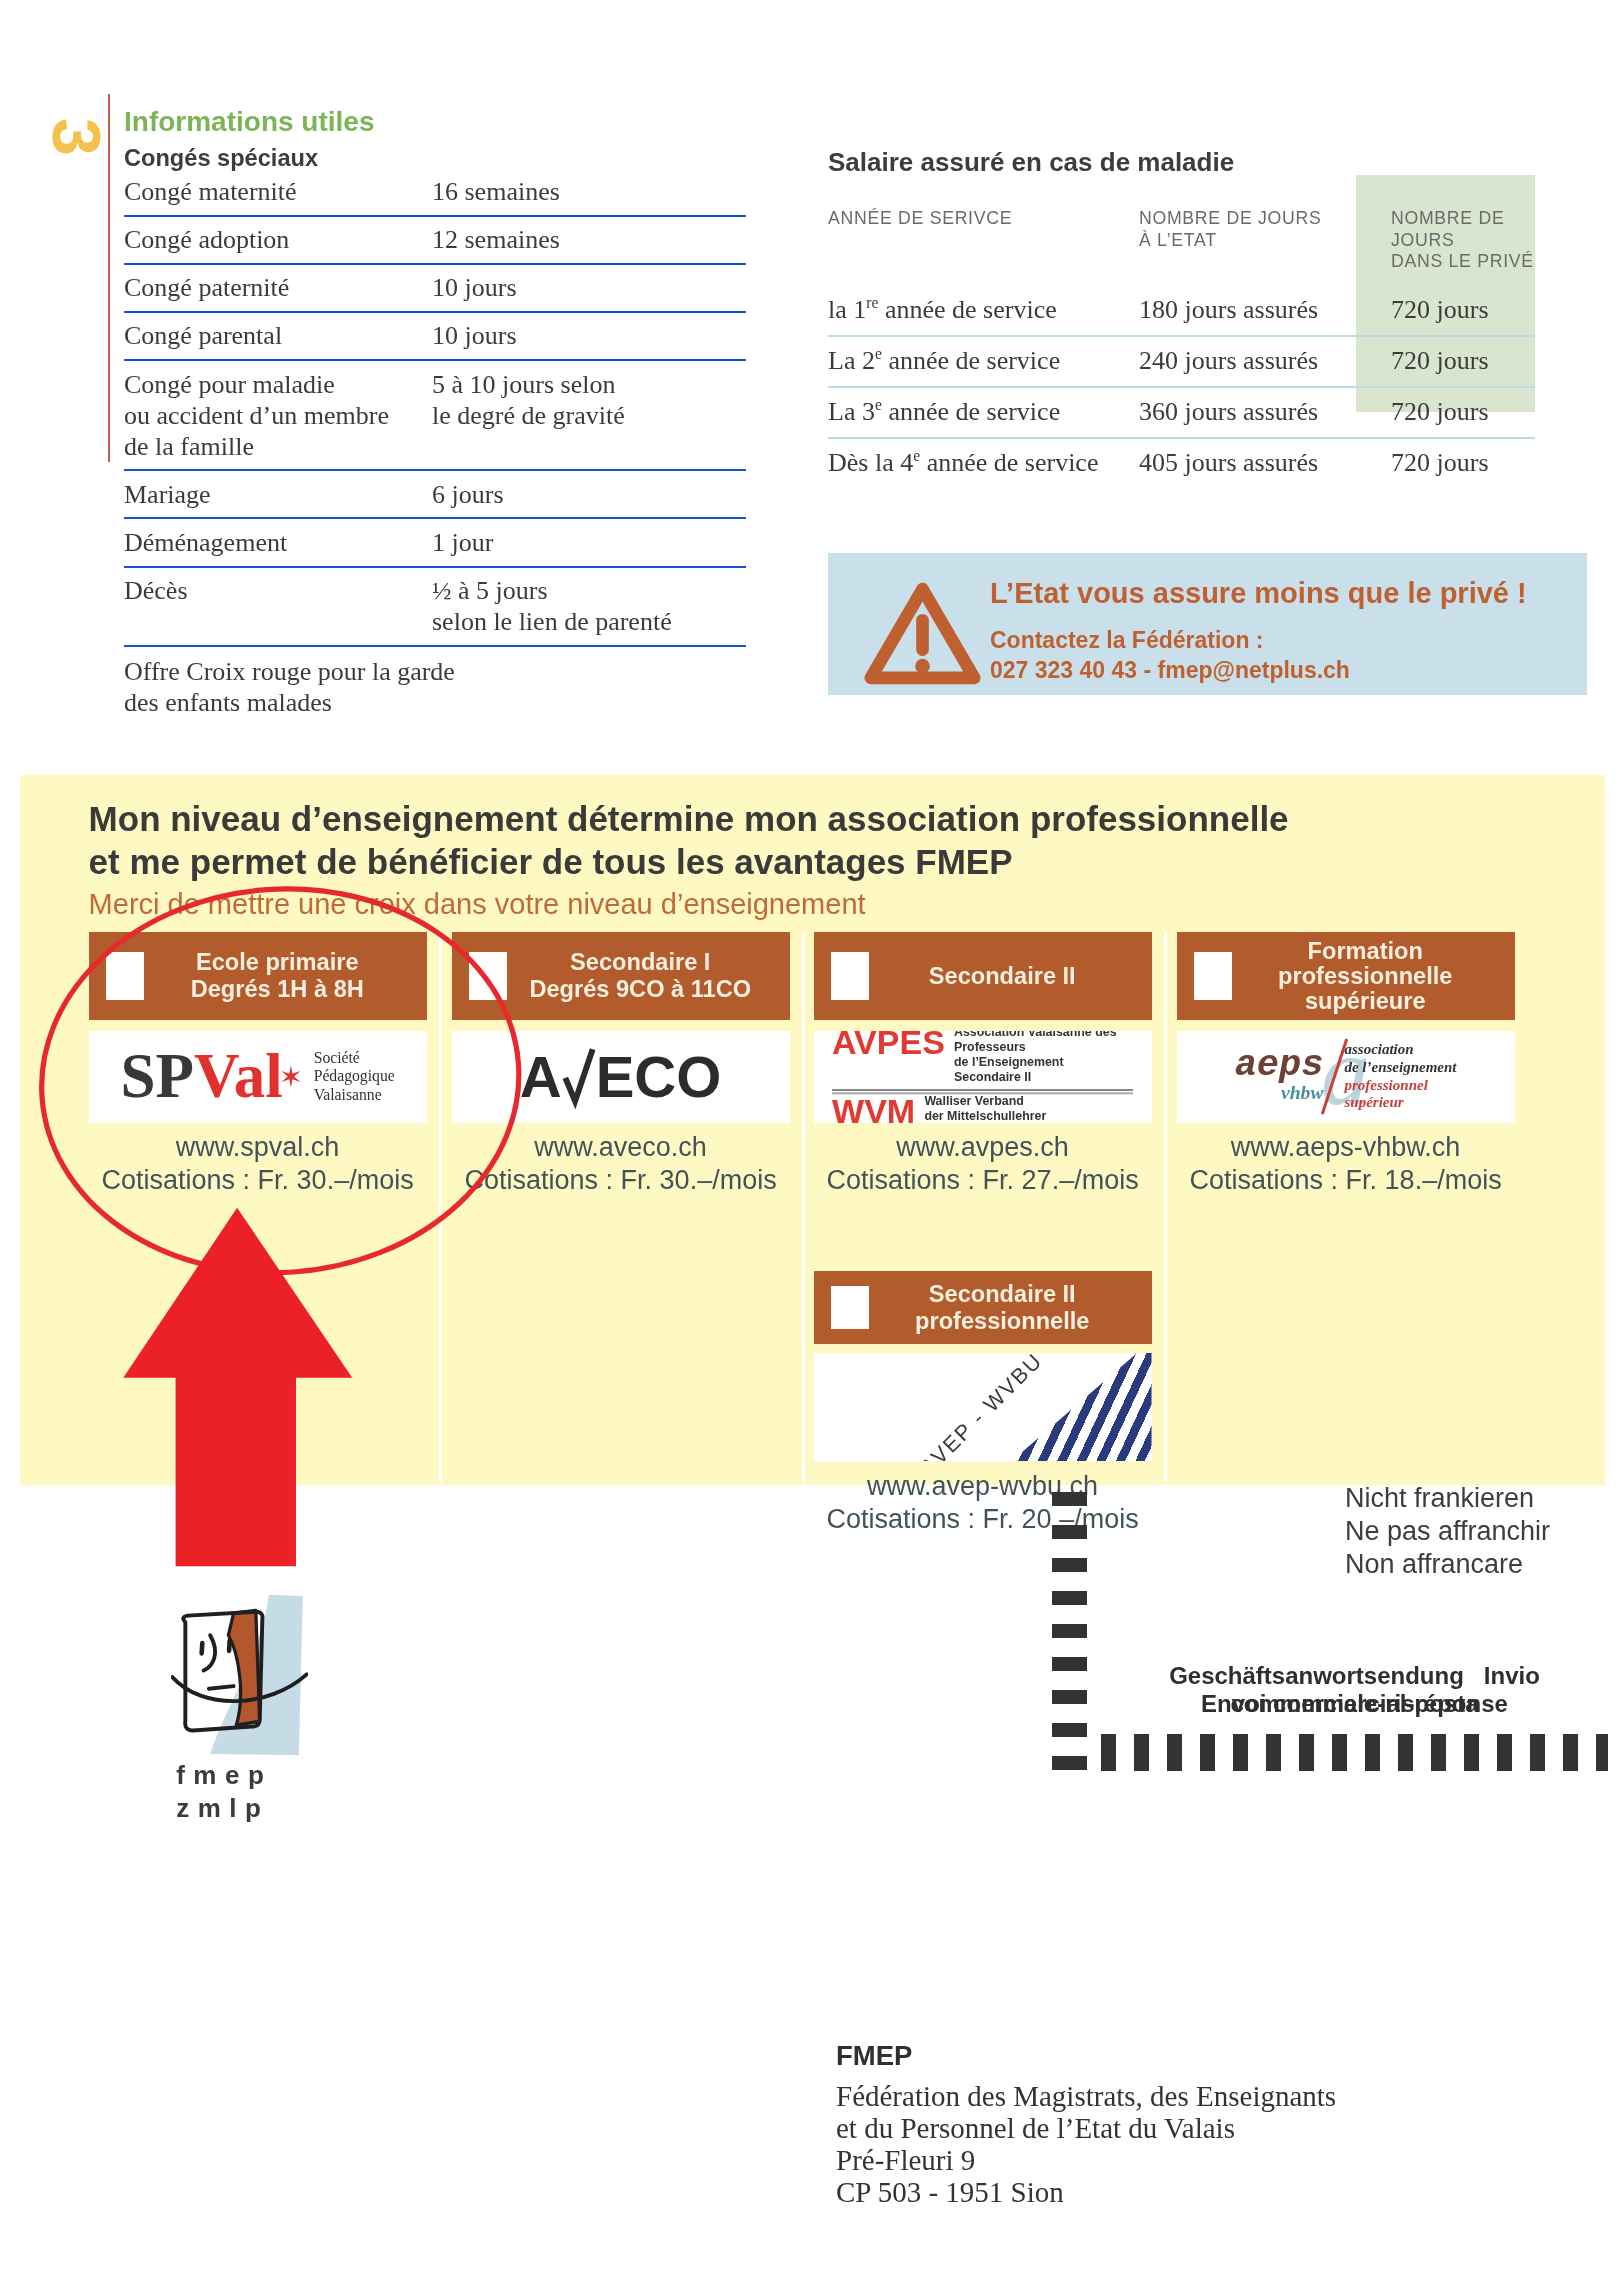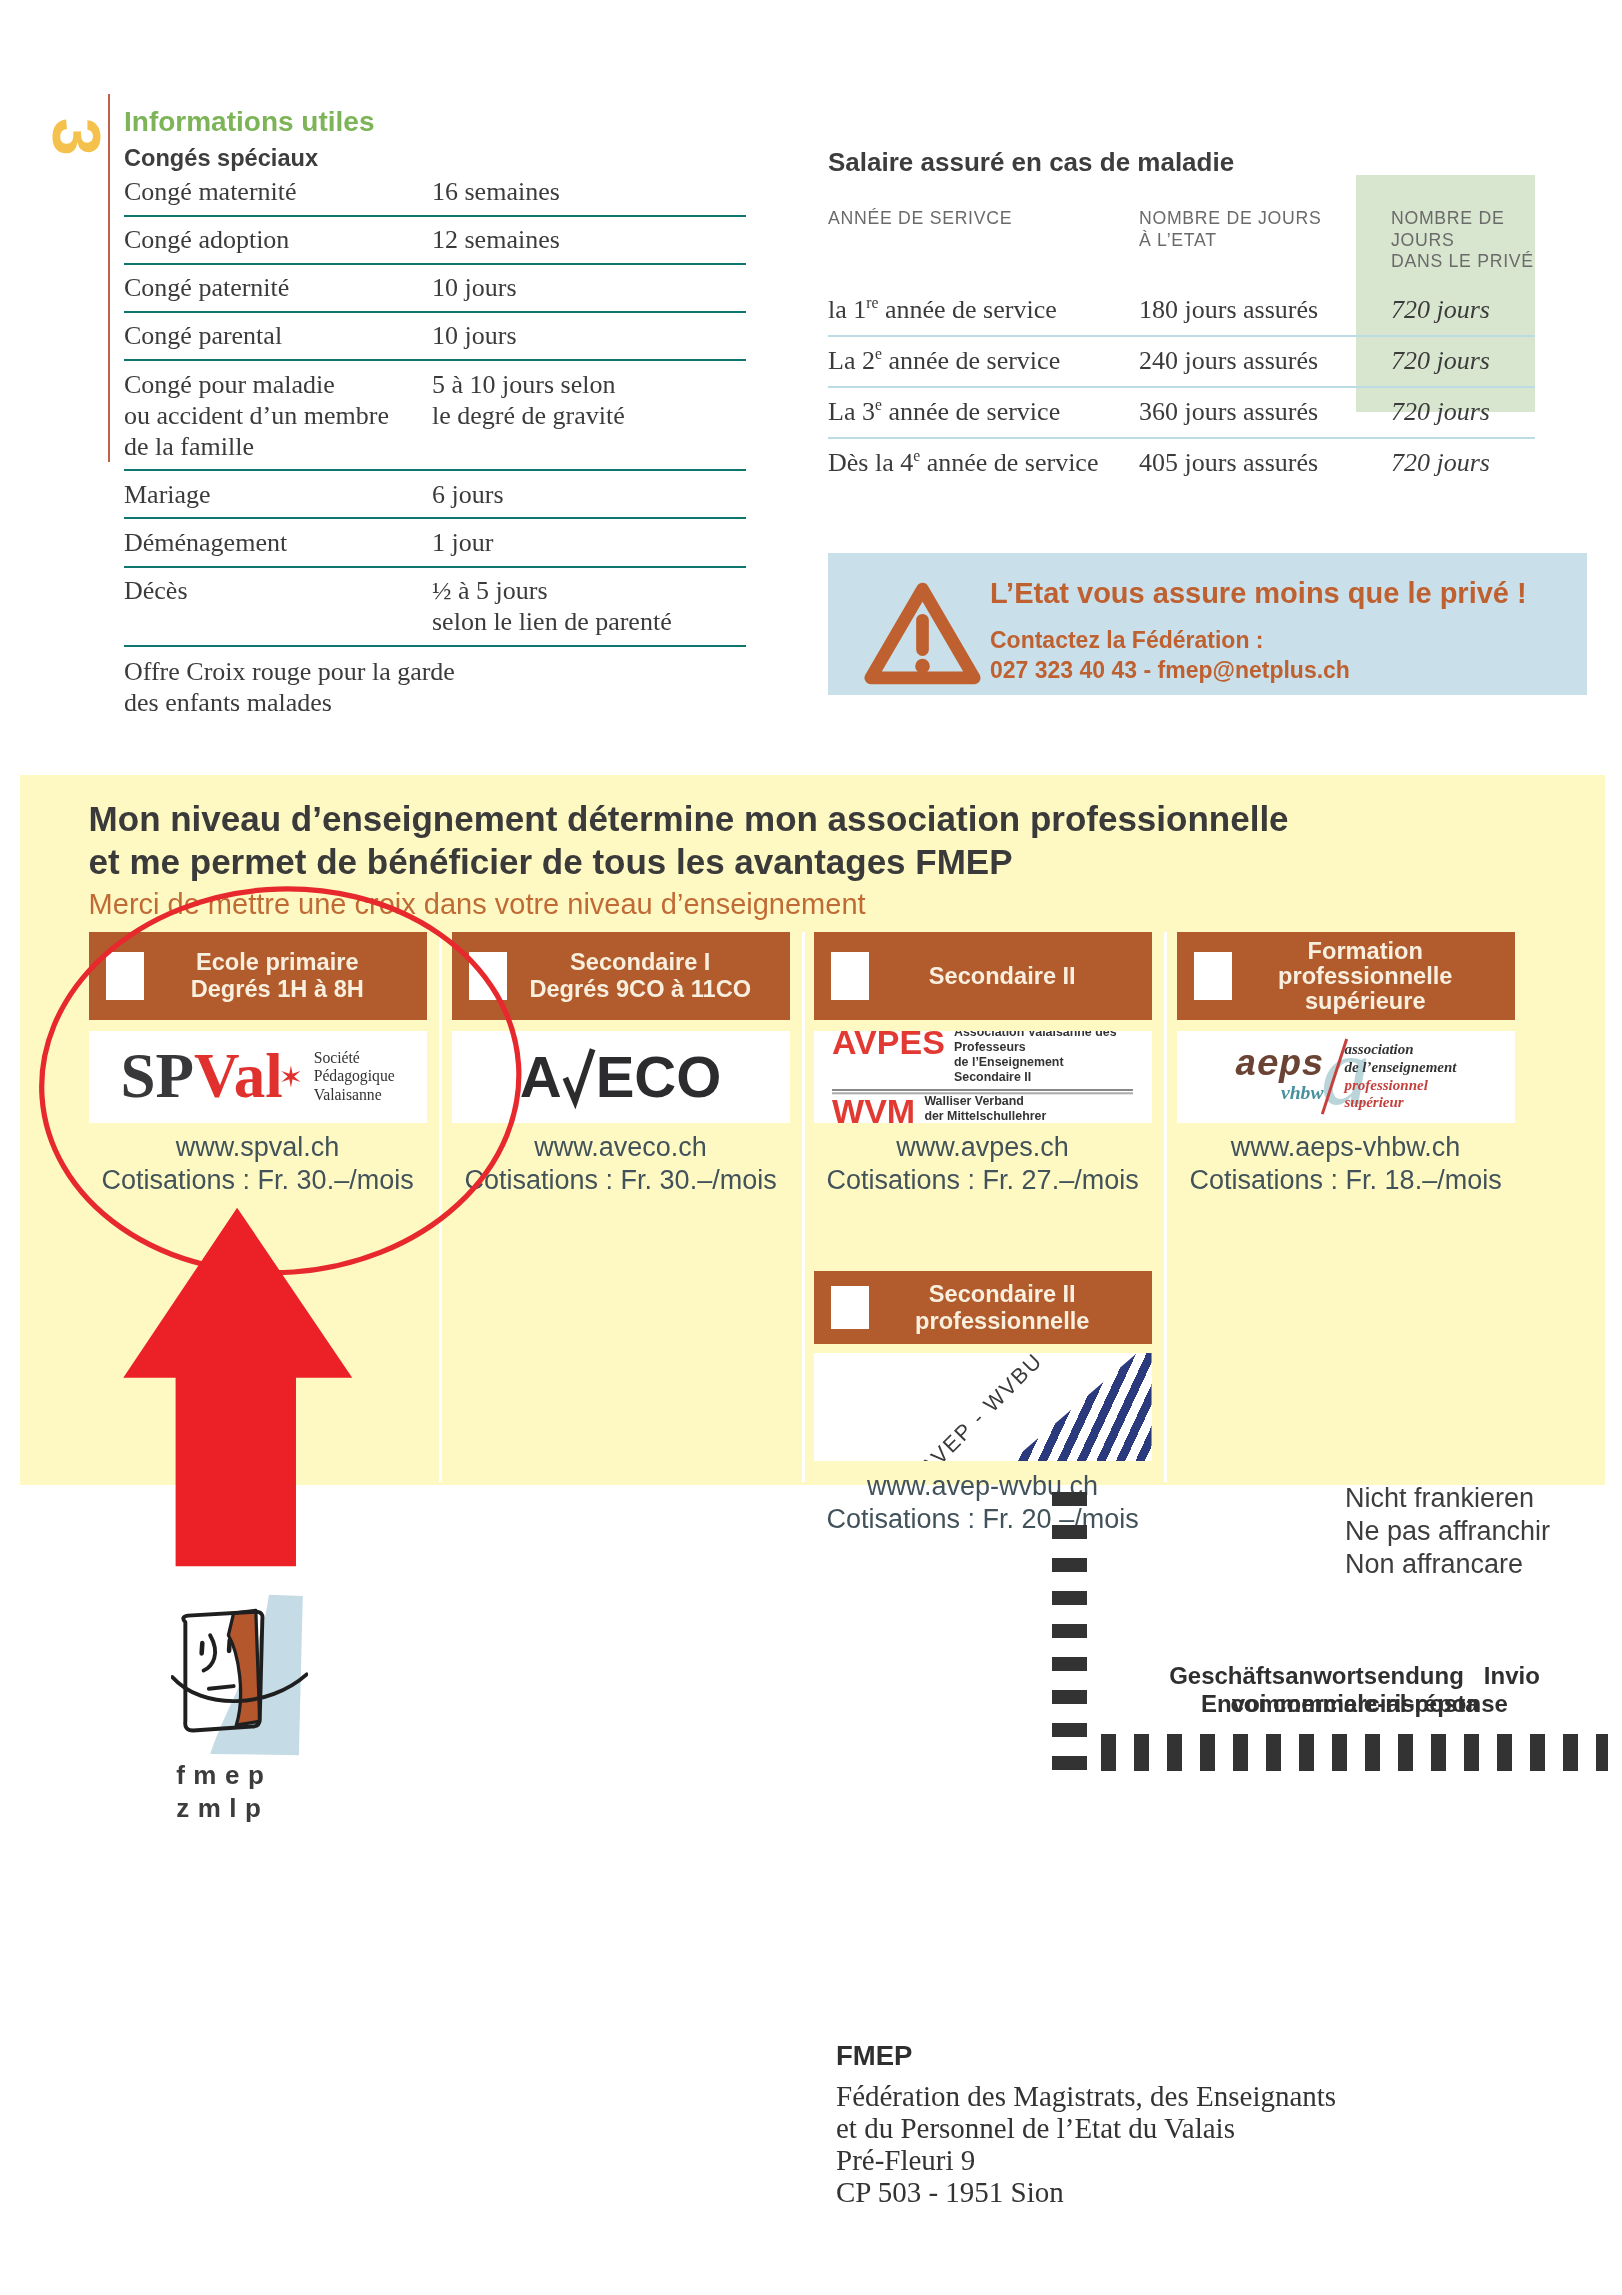--- a/index.html
+++ b/index.html
@@ -10,32 +10,32 @@
   .serif{font-family:"Liberation Serif",serif;}
 
   
   #section-number{left:58px;top:103px;font-size:68px;font-weight:800;color:#f4c24c;
                   transform:rotate(90deg);line-height:1;}
   #section-line{left:108px;top:94px;width:2px;height:368px;background:#c0614c;}
   #infos-title{left:124px;top:106px;font-size:28px;font-weight:bold;color:#7cb457;}
   #infos-subtitle{left:124px;top:145px;font-size:23.6px;font-weight:bold;color:#3d3d3d;}
   #conges-table{left:124px;top:169px;width:622px;font-size:26px;line-height:31px;color:#3b3b3b;}
   .conges-row{display:grid;grid-template-columns:308px 1fr;padding:7.2px 0 7.9px 0;
-              border-bottom:2px solid #0f766e;}
+              border-bottom:2px solid #1d4ed8;}
   .conges-note{padding:9.2px 0 0 0;}
 
   
   #salaire{left:828px;top:147px;width:707px;}
   #salaire-green{position:absolute;left:528px;top:28px;width:179px;height:237px;background:#d8e6cf;}
   #salaire-title{position:relative;font-size:26px;font-weight:bold;color:#3d3d3d;}
   #salaire-grid{position:relative;display:grid;grid-template-columns:311px 229px 167px;margin-top:21px;}
   .sal-h{font-size:17.7px;color:#6a6a6a;letter-spacing:0.7px;padding:9.2px 0 13px 0;line-height:21.6px;}
   .sal-c{font-size:26px;padding:9.2px 0 9.8px 0;font-family:"Liberation Serif",serif;}
   .sal-sep{border-top:2px solid #bcdce5;}
-  .sal-prive{font-style:italic;padding-left:23px;}
+  .sal-prive{padding-left:23px;}
   .supnum{font-size:15.7px;vertical-align:super;line-height:0;}
 
   
   #warning{left:828px;top:553px;width:759px;height:142px;background:#c9dfe9;}
   #warning-triangle{position:absolute;left:34px;top:26px;}
   #warning-texts{position:absolute;left:162px;top:23.6px;color:#bf6030;}
   #warning-title{font-size:29px;font-weight:bold;}
   #warning-l1{font-size:23px;font-weight:bold;margin-top:17px;}
   #warning-l2{font-size:23px;font-weight:bold;margin-top:3.9px;}
 

